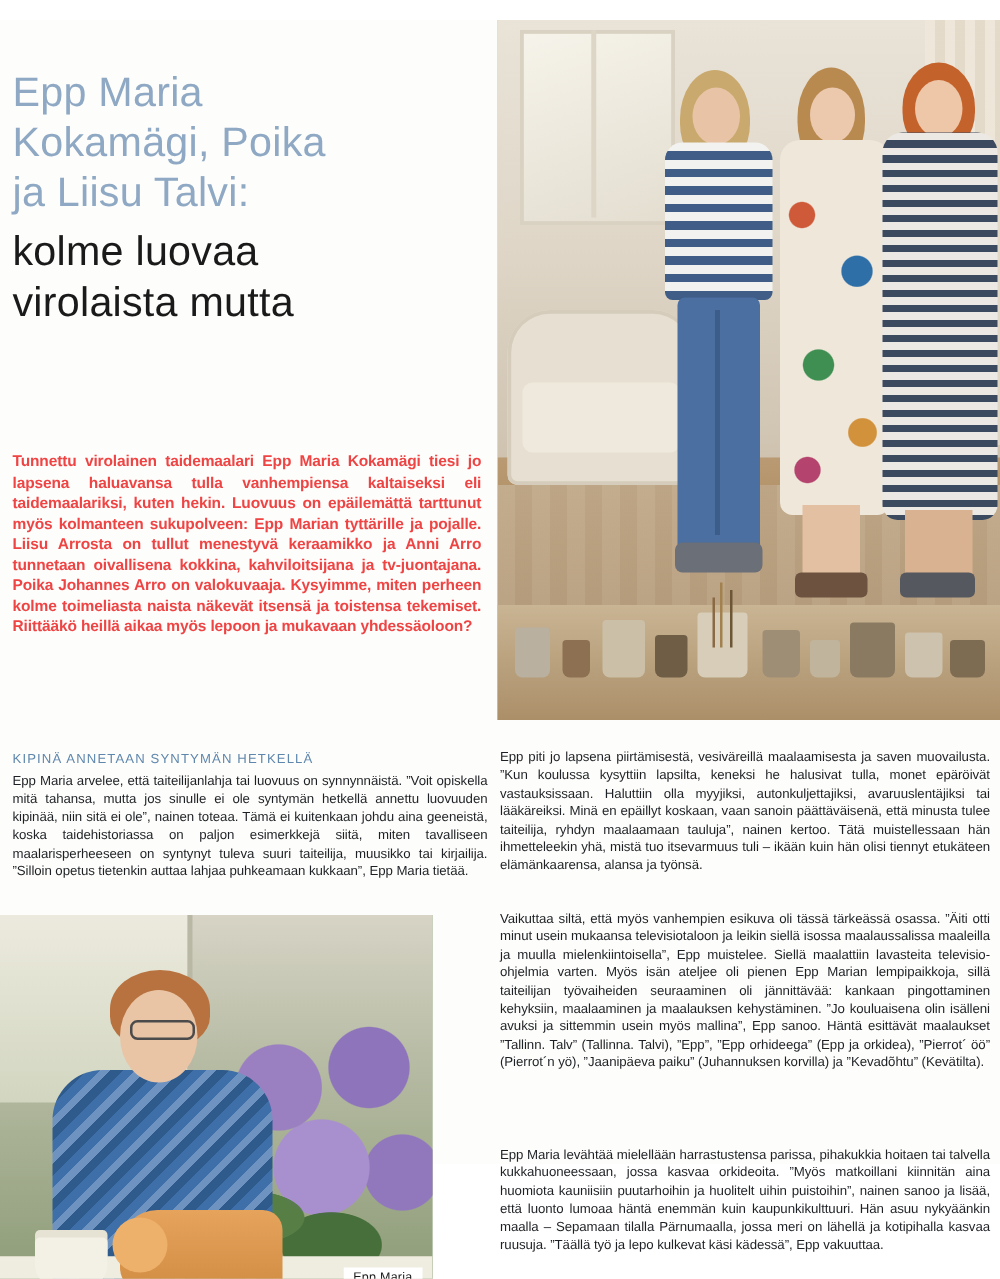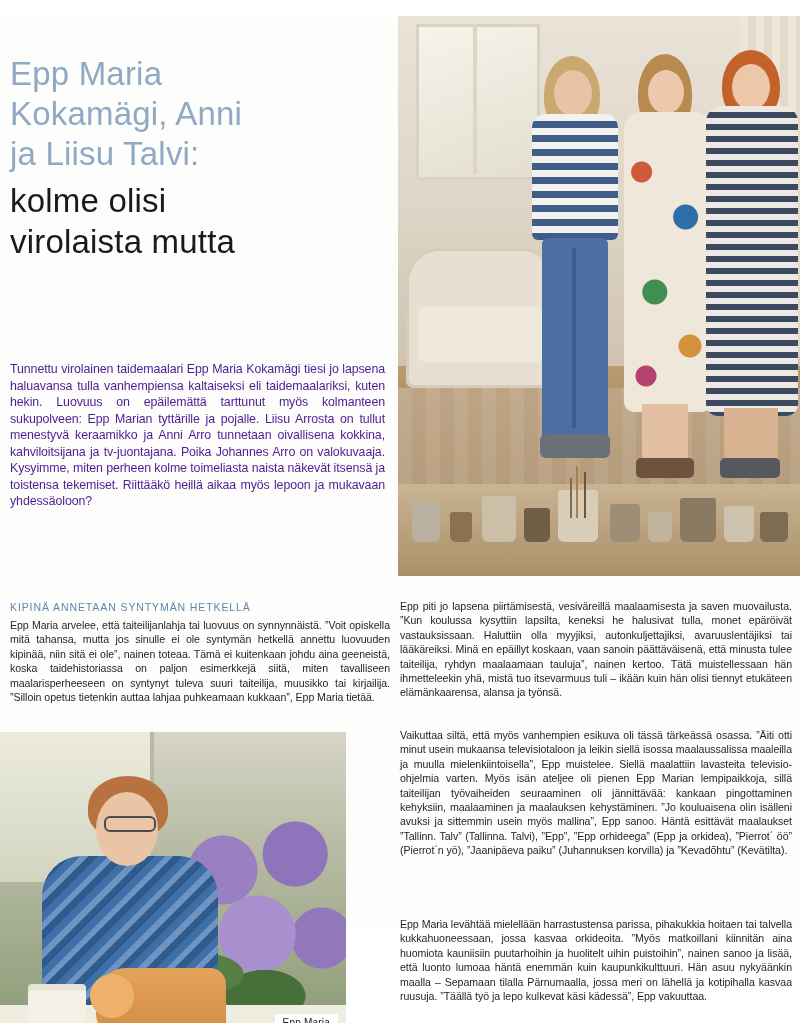--- a/index.html
+++ b/index.html
@@ -45,22 +45,22 @@
   .headline .l4 { padding-top: 6px; }
 
   
   .intro {
     position: absolute;
     left: 10px;
     top: 345px;
     width: 375px;
     font-size: 12.4px;
     line-height: 16.5px;
-    font-weight: normal;
-    color: #4c1d95;
+    font-weight: bold;
+    color: #ef4444;
     text-align: justify;
     letter-spacing: -0.1px;
   }
 
   
   .subhead {
     font-size: 10.5px;
     font-weight: normal;
     letter-spacing: 0.9px;
     color: #5f87ad;
@@ -279,23 +279,23 @@
     letter-spacing: .2px;
   }
 </style>
 </head>
 <body>
 
 <div class="page">
 
   <div class="headline">
     <div class="l1">Epp Maria</div>
-    <div class="l2">Kokamägi, Anni</div>
+    <div class="l2">Kokamägi, Poika</div>
     <div class="l3">ja Liisu Talvi:</div>
-    <div class="l4">kolme olisi</div>
+    <div class="l4">kolme luovaa</div>
     <div class="l5">virolaista mutta</div>
   </div>
 
   <div class="intro">Tunnettu virolainen taidemaalari Epp Maria Kokamägi tiesi jo lapsena haluavansa tulla vanhempiensa kaltaiseksi eli taidemaalariksi, kuten hekin. Luovuus on epäilemättä tarttunut myös kolmanteen sukupolveen: Epp Marian tyttärille ja pojalle. Liisu Arrosta on tullut menestyvä keraamikko ja Anni Arro tunnetaan oivallisena kokkina, kahviloitsijana ja tv-juontajana. Poika Johannes Arro on valokuvaaja. Kysyimme, miten perheen kolme toimeliasta naista näkevät itsensä ja toistensa tekemiset. Riittääkö heillä aikaa myös lepoon ja mukavaan yhdessäoloon?</div>
 
   <div class="photo-top">
     <div class="pt-wall"></div>
     <div class="pt-window"></div>
     <div class="pt-windowbar"></div>
     <div class="pt-curtain"></div>

